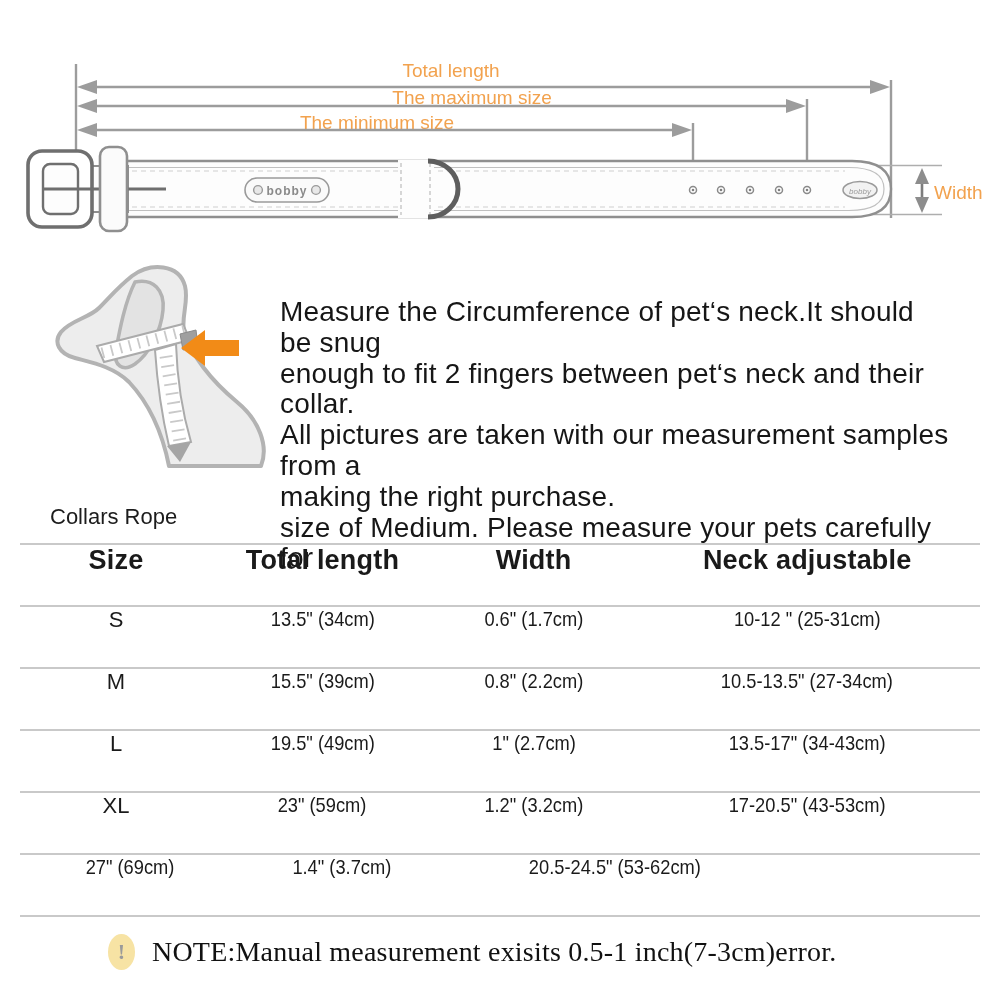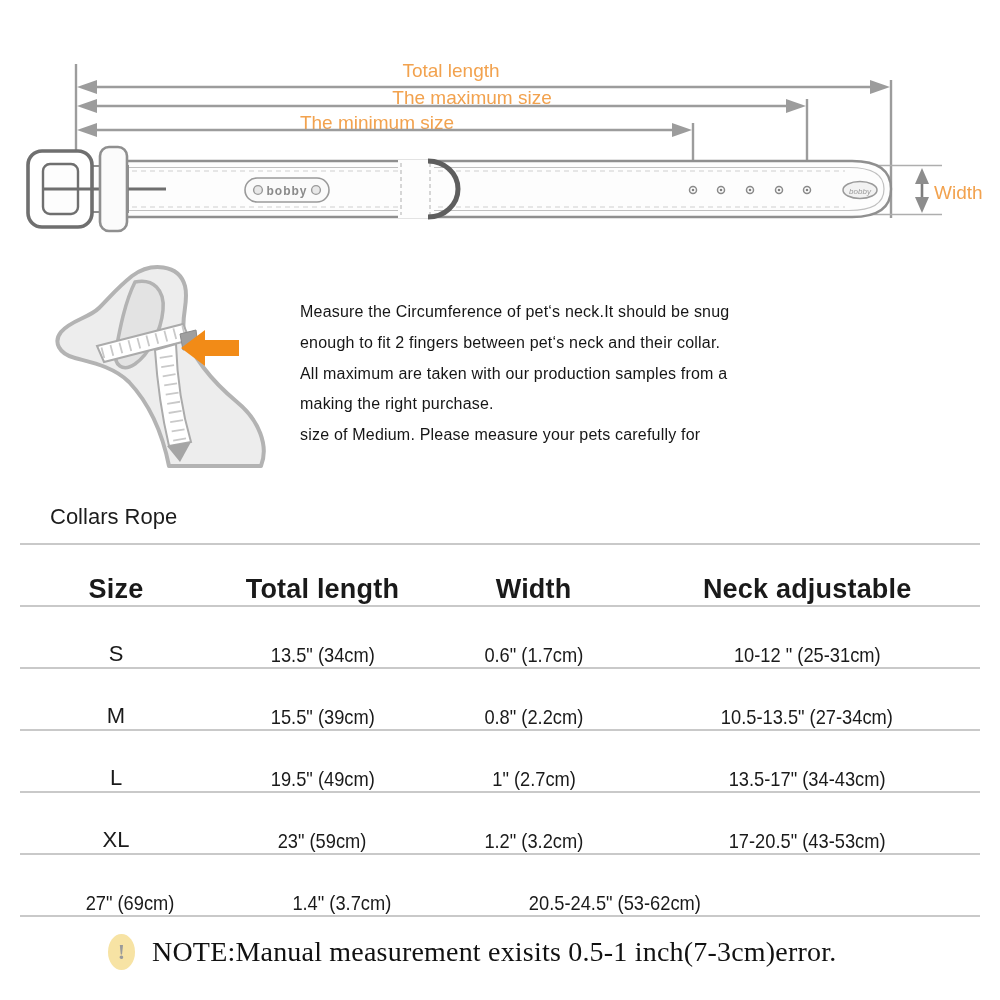--- a/index.html
+++ b/index.html
@@ -2,26 +2,26 @@
 <html><head>
 <meta charset="utf-8">
 <style>
   html,body{margin:0;padding:0;background:#fff;}
   .canvas{position:relative;width:996px;height:1000px;background:#ffffff;overflow:hidden;
           font-family:"Liberation Sans",sans-serif;color:#1a1a1a;}
   
   #diagram-svg{position:absolute;left:0;top:0;width:1000px;height:245px;}
   .mlabel{font-family:"Liberation Sans",sans-serif;font-size:19px;fill:#F2A24E;}
   
-  .instructions{position:absolute;left:300px;top:297px;width:670px;
-                font-size:16px;line-height:30.8px;color:#161616;letter-spacing:.2px;}
+  .instructions{position:absolute;left:280px;top:297px;width:670px;
+                font-size:28px;line-height:30.8px;color:#161616;letter-spacing:.2px;}
   
   .chart-title{position:absolute;left:50px;top:504px;font-size:22px;color:#1c1c1c;}
   .size-table{position:absolute;left:20px;top:543px;width:960px;border-top:2px solid #c9c9c9;}
-  .trow{display:flex;height:60px;align-items:flex-end;border-bottom:2px solid #c9c9c9;}
+  .trow{display:flex;height:60px;align-items:flex-start;border-bottom:2px solid #c9c9c9;}
   .cell{text-align:center;font-size:21px;}
   .c0{width:20%;} .c1{width:23%;} .c2{width:21%;} .c3{width:36%;}
   .thead .cell{font-size:27px;font-weight:bold;letter-spacing:.2px;}
   .cond{display:inline-block;transform:scaleX(.87);transform-origin:50% 50%;white-space:nowrap;}
   .trow .c0 .cond{transform:none;font-size:22px;}
   
   .footnote{position:absolute;left:108px;top:934px;display:flex;align-items:center;}
   .note-icon{width:27px;height:36px;border-radius:50%;background:#f7e3a4;color:#9a9a9a;
              display:flex;align-items:center;justify-content:center;
              font-size:22px;font-weight:bold;font-family:"Liberation Serif",serif;}
@@ -138,21 +138,21 @@
       <polygon points="128,190 152,186 141,206" fill="#a5a5a5"></polygon>
       <polygon points="141,78 157,74 159,90 144,94" fill="#9f9f9f" stroke="#8a8a8a" stroke-width="1"></polygon>
     </g>
 
     <polygon points="142,92 166,74 166,84 200,84 200,100 166,100 166,110" fill="#F28B17"></polygon>
   </svg>
 
   <div class="instructions">
     <div>Measure the Circumference of pet‘s neck.It should be snug</div>
     <div>enough to fit 2 fingers between pet‘s neck and their collar.</div>
-    <div>All maximum are taken with our production samples from a</div>
+    <div>All pictures are taken with our measurement samples from a</div>
     <div>making the right purchase.</div>
     <div>size of Medium. Please measure your pets carefully for</div>
   </div>
 
   <div class="chart-title">Collars Rope</div>
 
   <div class="size-table">
     <div class="trow thead">
       <div class="cell c0">Size</div>
       <div class="cell c1">Total length</div>

